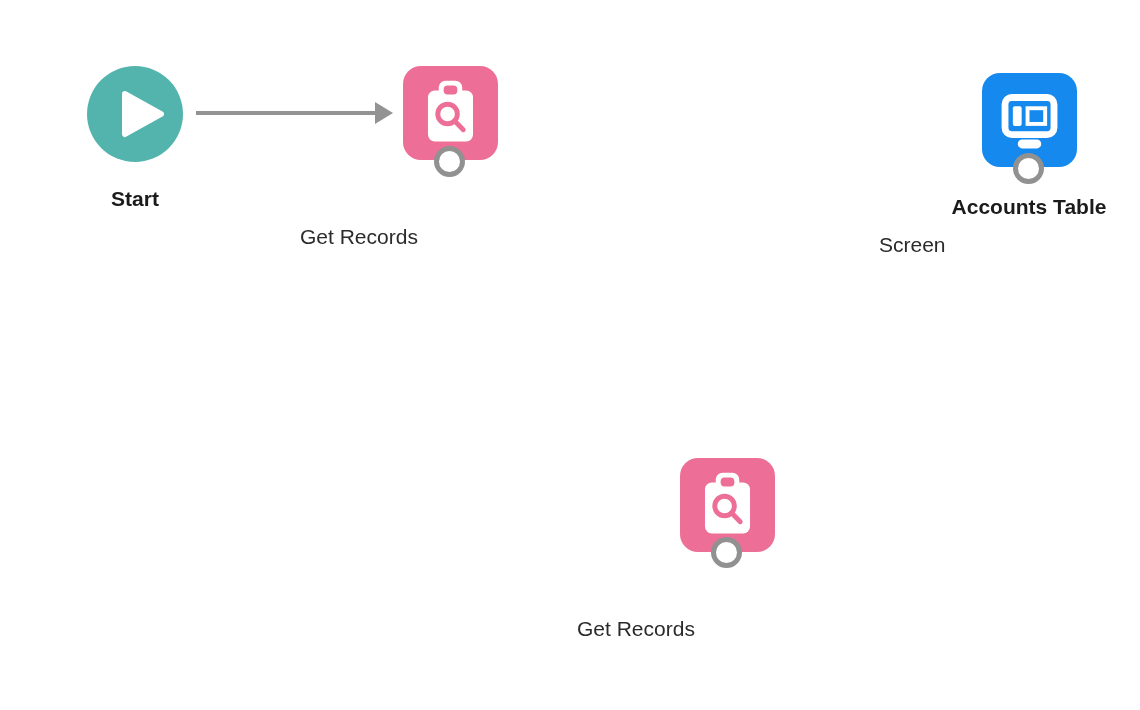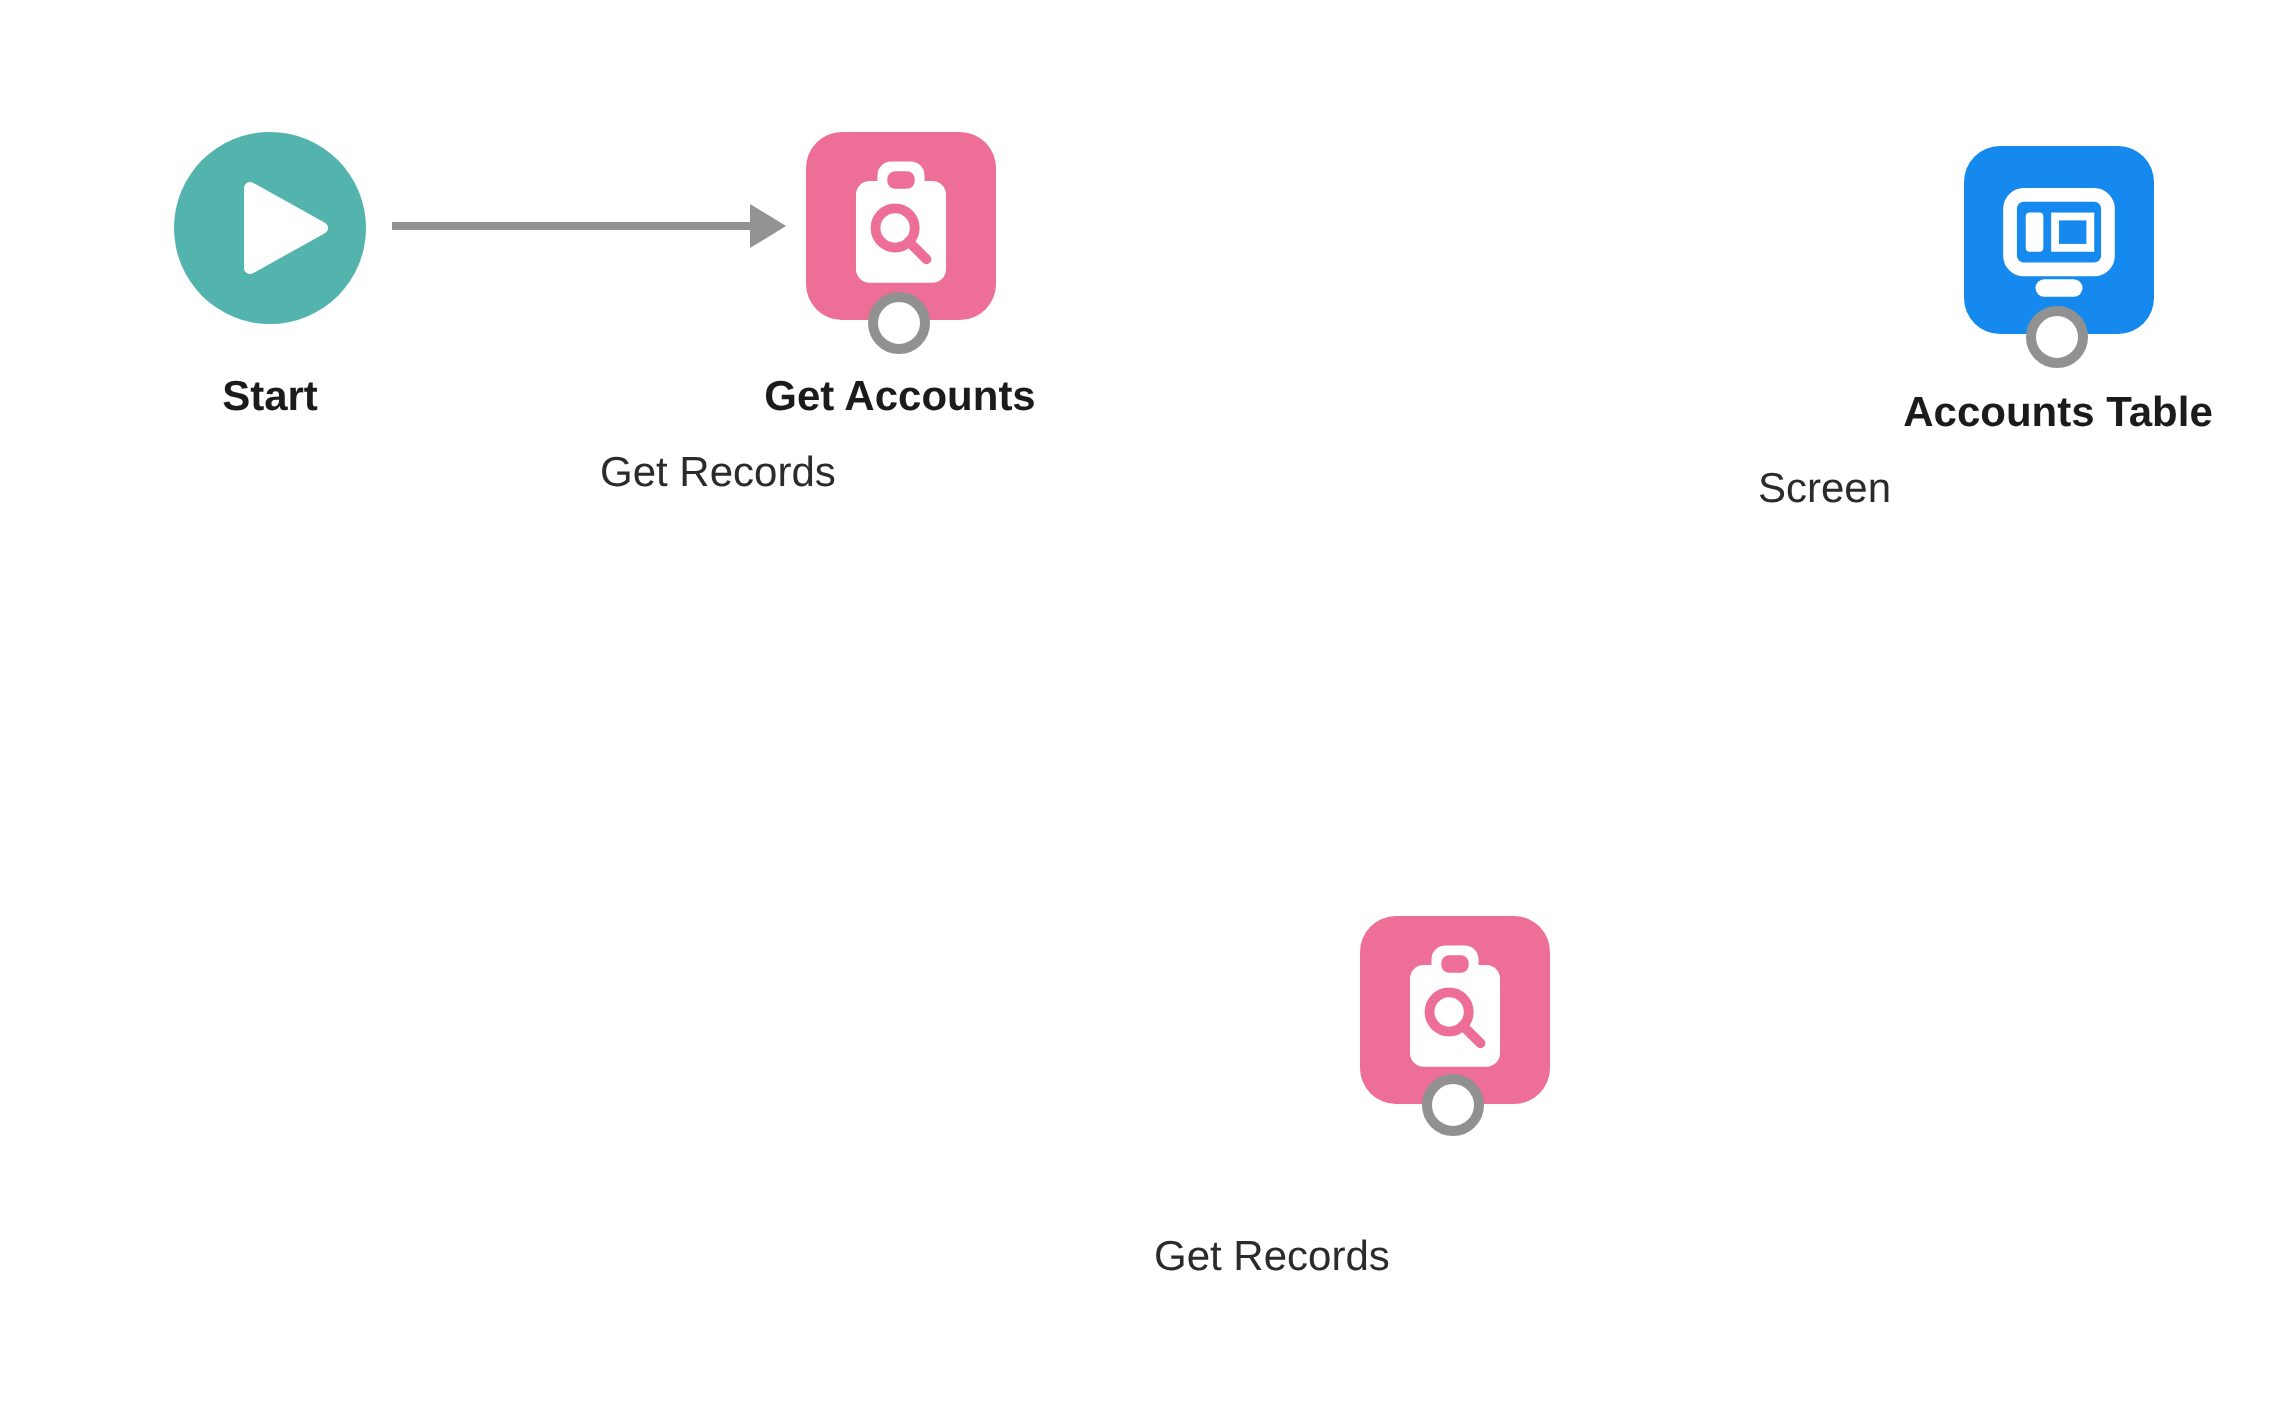--- a/index.html
+++ b/index.html
@@ -92,21 +92,20 @@
   <div class="abs elem-square pink" style="left:355px; top:66px;">
     <svg viewBox="0 0 96 96">
       <rect x="25" y="25" width="46" height="52" rx="7" fill="#ffffff"></rect>
       <rect x="36" y="15" width="24" height="20" rx="7" fill="#ffffff"></rect>
       <rect x="41" y="20" width="14" height="9" rx="4" fill="#ED6E96"></rect>
       <circle cx="45" cy="49" r="10" fill="none" stroke="#ED6E96" stroke-width="5"></circle>
       <line x1="52" y1="56" x2="61" y2="65" stroke="#ED6E96" stroke-width="5" stroke-linecap="round"></line>
     </svg>
   </div>
   <div class="abs port-ring" style="left:386px; top:146px;"></div>
-  <div class="abs node-label" style="left:252px; top:186px;">Get Accounts</div>
   <div class="abs node-sublabel" style="left:252px; top:224px;">Get Records</div>
 
   <div class="abs elem-square blue" style="left:934px; top:73px;">
     <svg viewBox="0 0 96 96">
       <rect x="23" y="25" width="50" height="38" rx="7" fill="none" stroke="#ffffff" stroke-width="7"></rect>
       <rect x="31" y="34" width="9" height="20" rx="2" fill="#ffffff"></rect>
       <rect x="46" y="36" width="18" height="16" fill="none" stroke="#ffffff" stroke-width="4"></rect>
       <rect x="36" y="68" width="24" height="9" rx="4.5" fill="#ffffff"></rect>
     </svg>
   </div>

